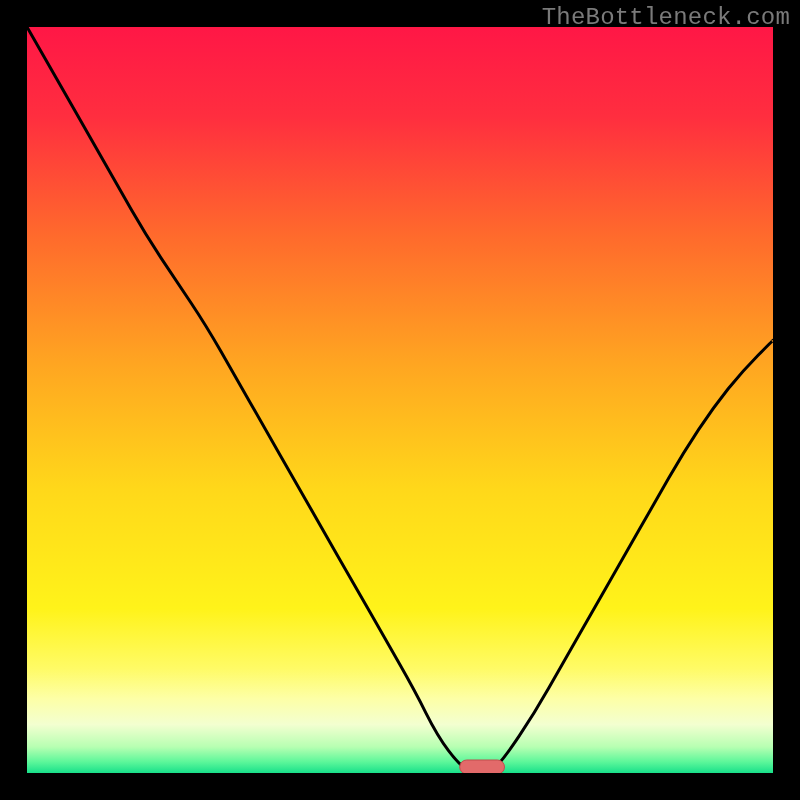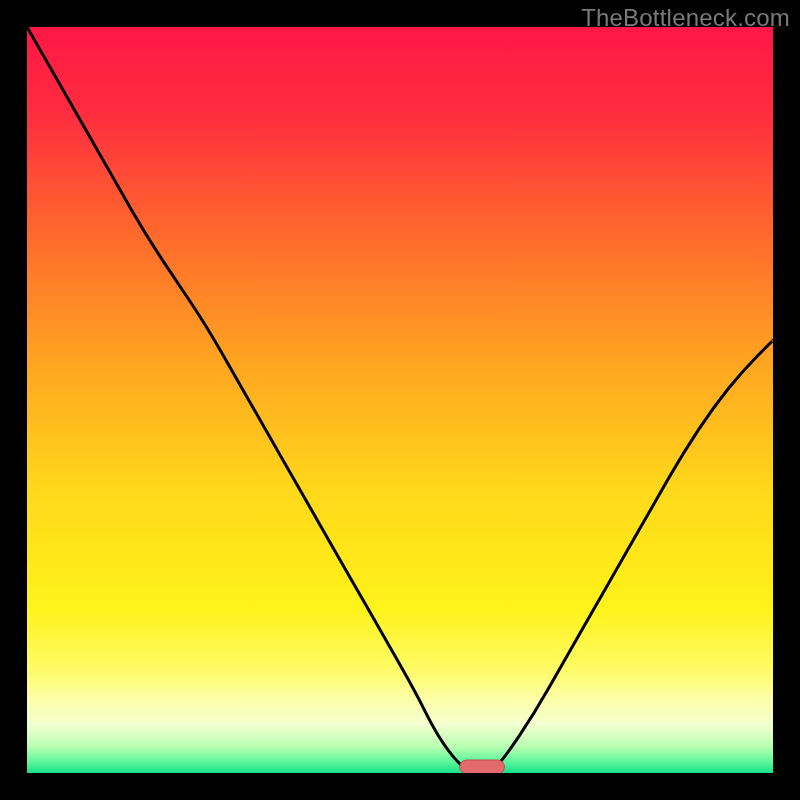--- a/index.html
+++ b/index.html
@@ -11,20 +11,21 @@
     overflow: hidden;
     font-family: Arial, Helvetica, sans-serif;
   }
   .frame {
     position: absolute;
     left: 0;
     top: 0;
     width: 800px;
     height: 800px;
     background: #000;
+    font-family: Liberation Mono, monospace;
   }
   .watermark {
     position: absolute;
     top: 4px;
     right: 10px;
     color: #7a7a7a;
     font-size: 24px;
     font-weight: 500;
     letter-spacing: 0.2px;
     user-select: none;

